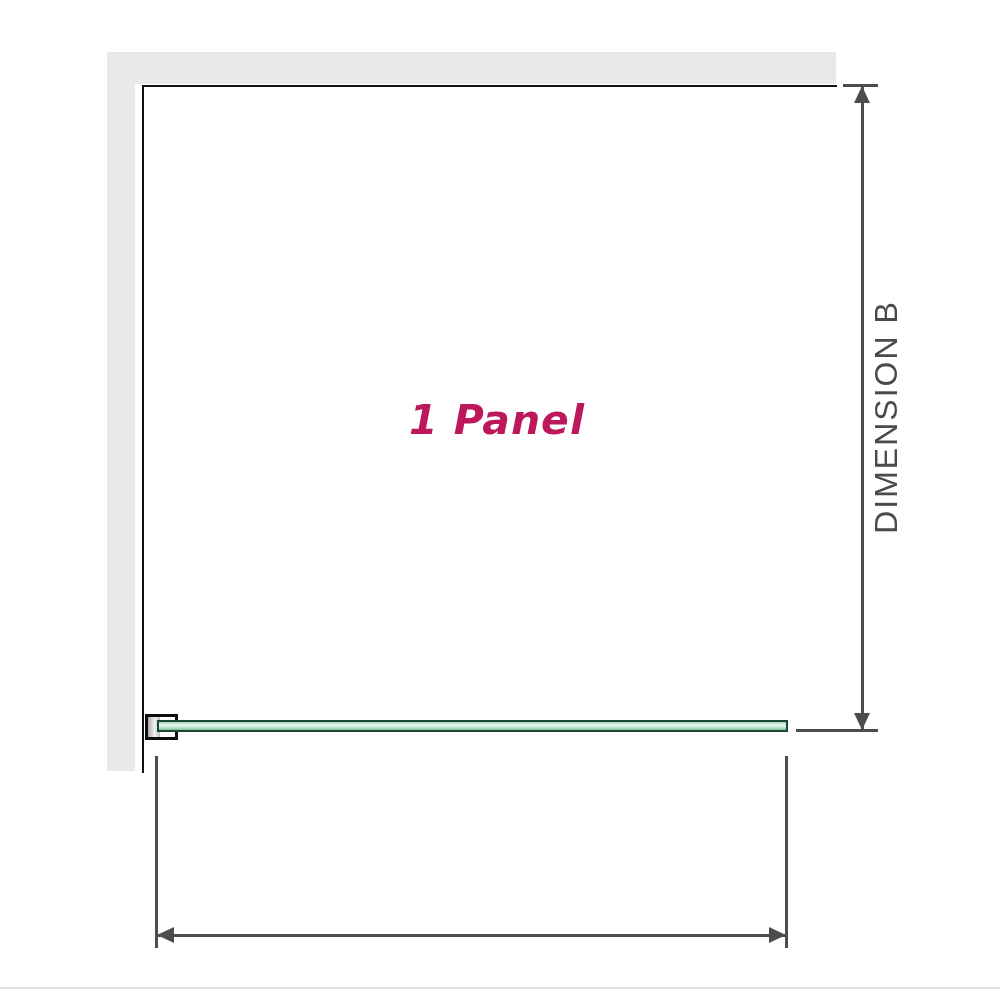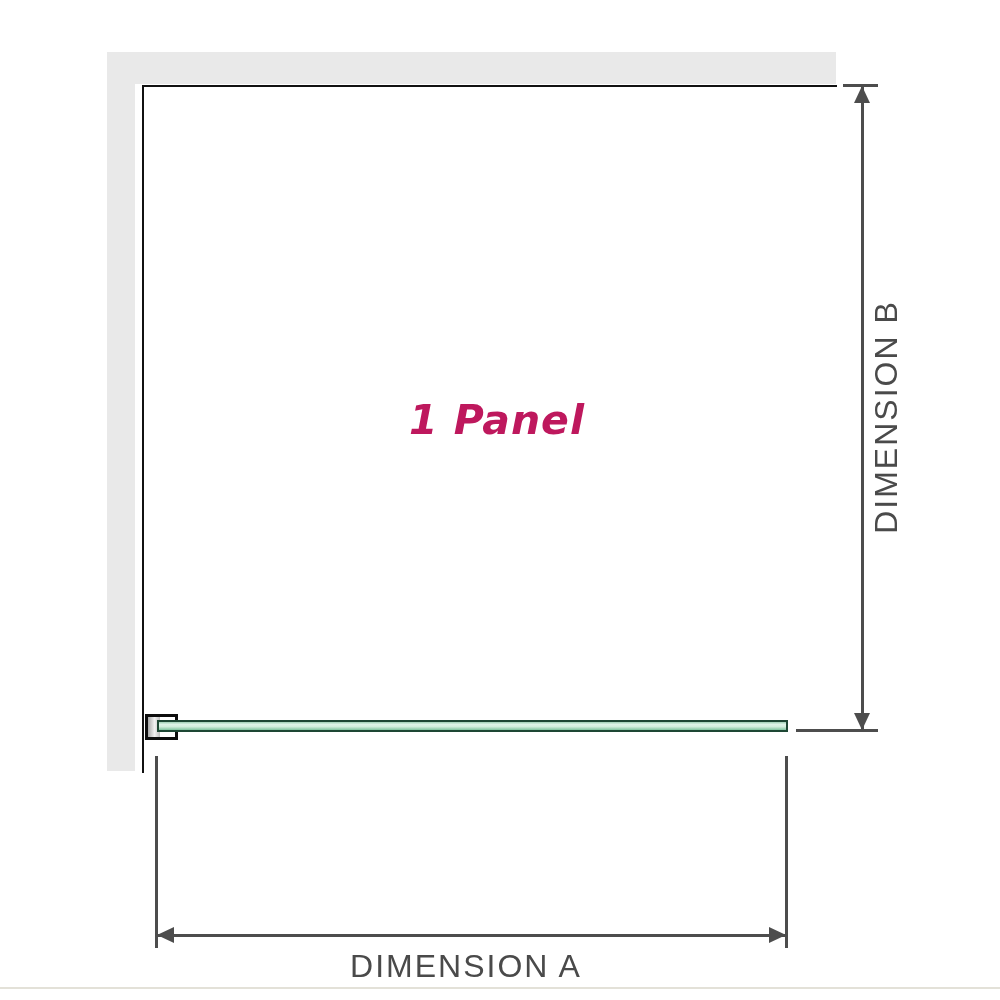--- a/index.html
+++ b/index.html
@@ -157,17 +157,16 @@
   <div class="abs dline dim-b-line"></div>
   <div class="abs dim-b-arrow-up"></div>
   <div class="abs dim-b-arrow-down"></div>
   <div class="abs dim-label dim-b-label">DIMENSION B</div>
 
   <div class="abs dline dim-a-ext-left"></div>
   <div class="abs dline dim-a-ext-right"></div>
   <div class="abs dline dim-a-line"></div>
   <div class="abs dim-a-arrow-left"></div>
   <div class="abs dim-a-arrow-right"></div>
-  <div class="abs dim-label dim-a-label">DIMENSION A</div>
 
   <div class="abs baseline"></div>
 
 </div>
 
 </body></html>

